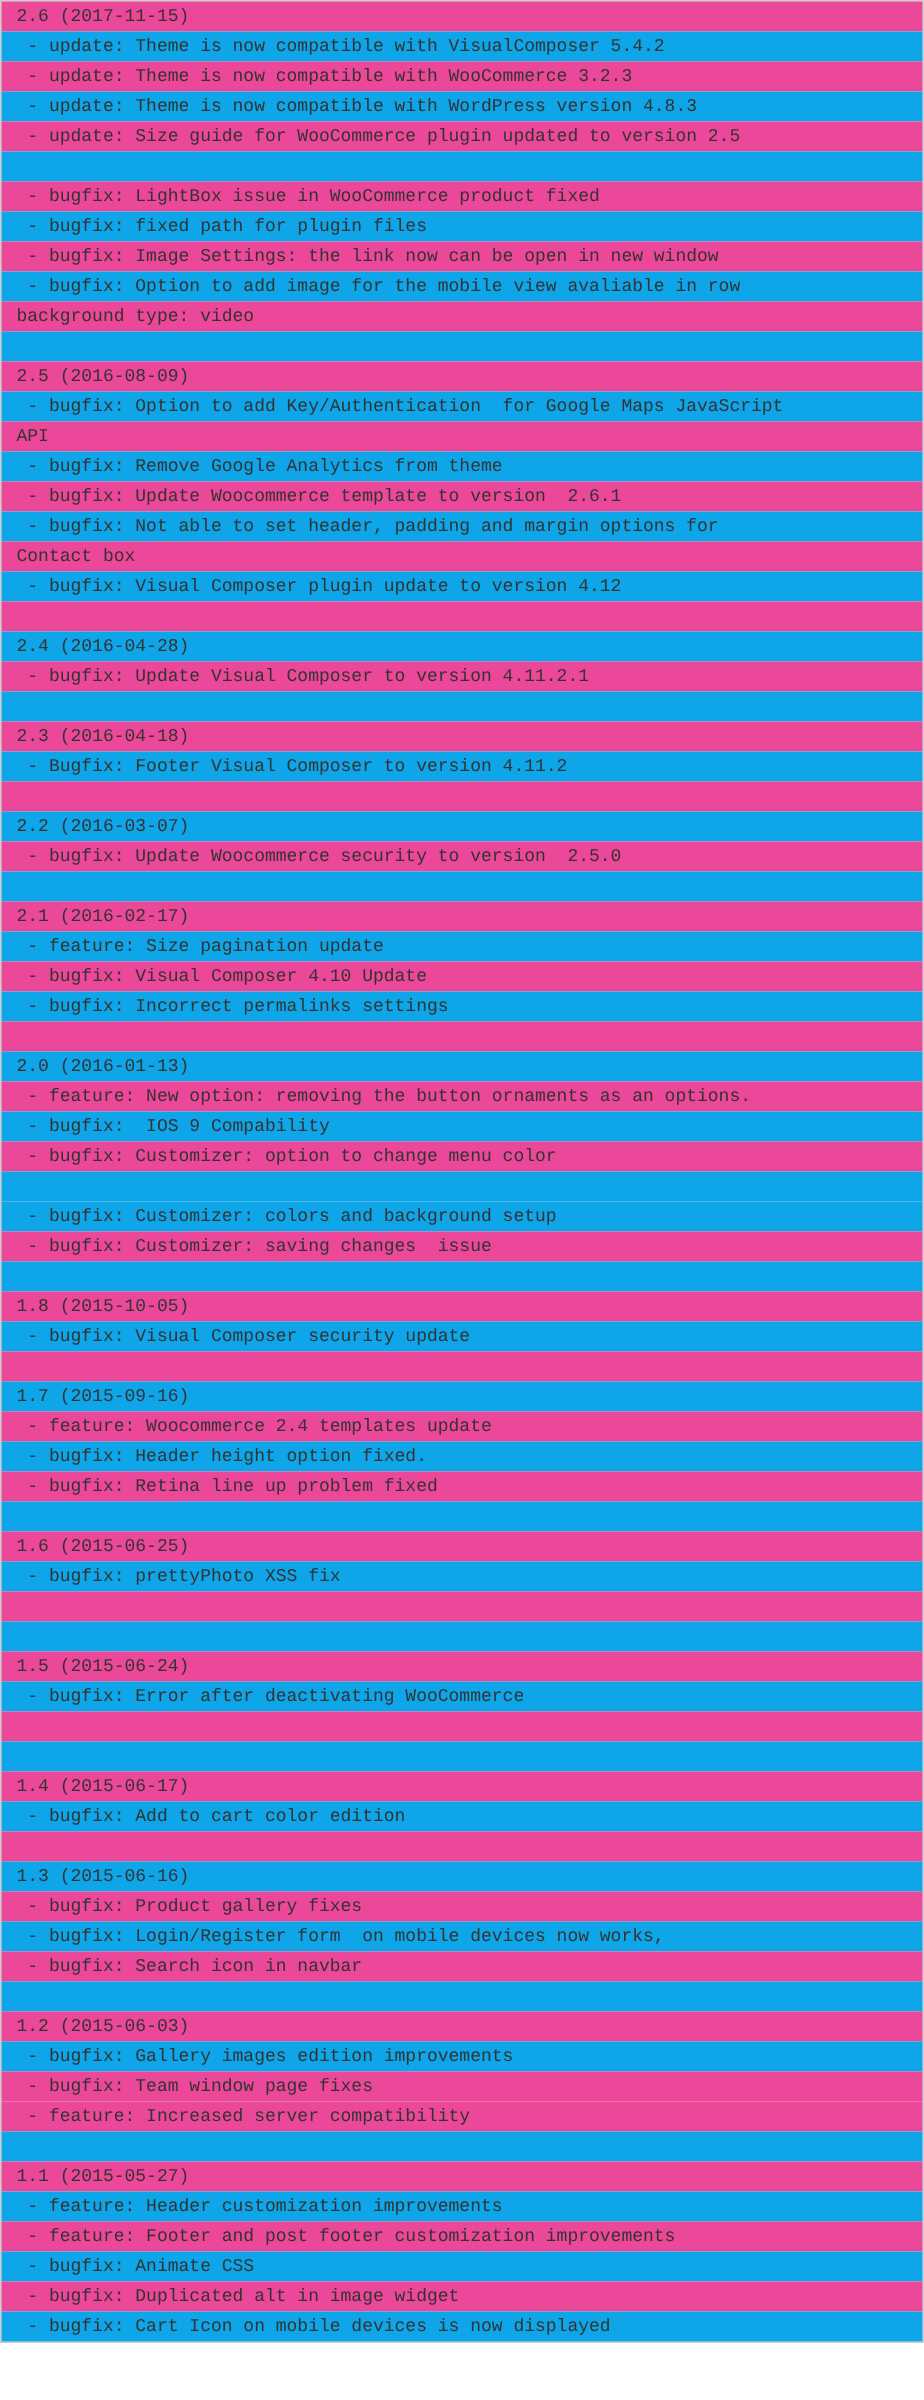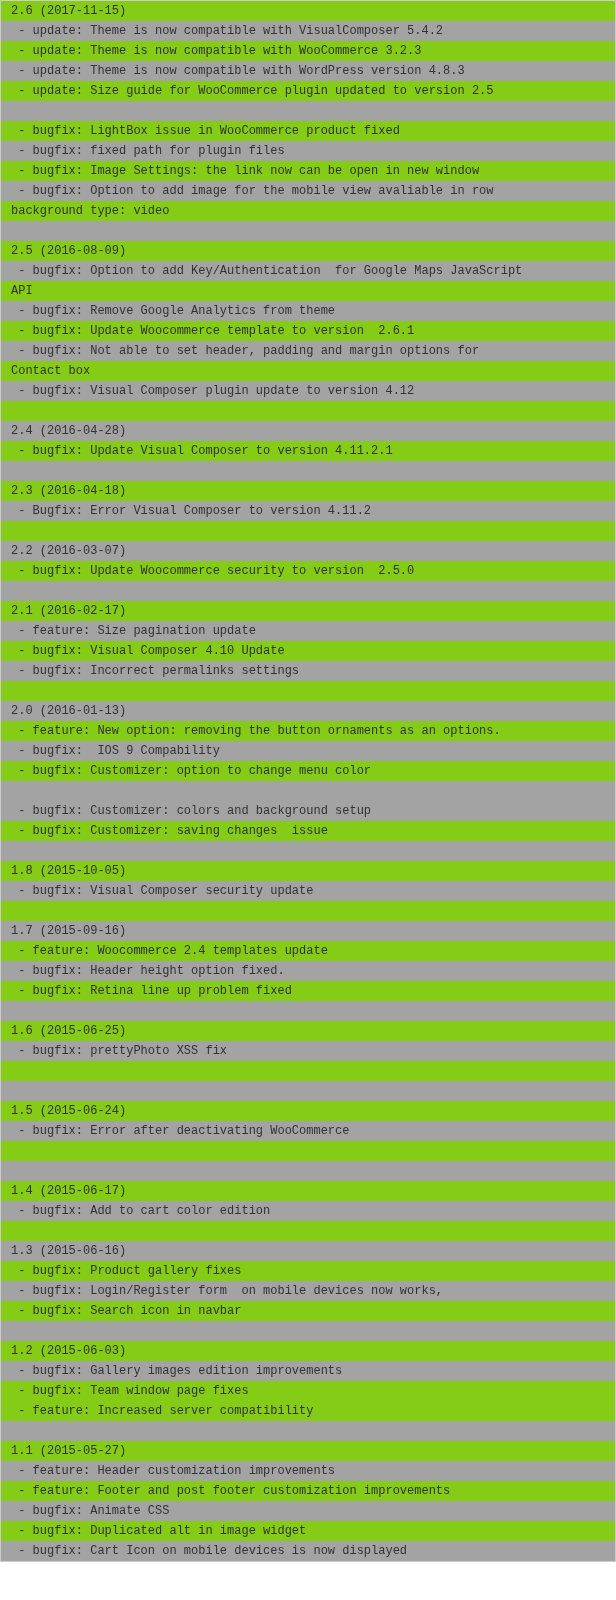--- a/index.html
+++ b/index.html
@@ -18,24 +18,24 @@
     padding: 0;
   }
   .line {
     line-height: 20px;
     height: 20px;
     padding: 0 10px;
     white-space: pre;
     box-sizing: border-box;
   }
   .odd {
-    background: #84cc16;
+    background: #ec4899;
   }
   .even {
-    background: #a3a3a3;
+    background: #0ea5e9;
   }
 </style>
 </head>
 <body>
 
 <div class="container" id="container">
     <div class="line odd">2.6 (2017-11-15)</div>
     <div class="line even"> - update: Theme is now compatible with VisualComposer 5.4.2</div>
     <div class="line odd"> - update: Theme is now compatible with WooCommerce 3.2.3</div>
     <div class="line even"> - update: Theme is now compatible with WordPress version 4.8.3</div>
@@ -53,21 +53,21 @@
     <div class="line even"> - bugfix: Remove Google Analytics from theme</div>
     <div class="line odd"> - bugfix: Update Woocommerce template to version  2.6.1</div>
     <div class="line even"> - bugfix: Not able to set header, padding and margin options for</div>
     <div class="line odd">Contact box</div>
     <div class="line even"> - bugfix: Visual Composer plugin update to version 4.12</div>
     <div class="line odd"></div>
     <div class="line even">2.4 (2016-04-28)</div>
     <div class="line odd"> - bugfix: Update Visual Composer to version 4.11.2.1</div>
     <div class="line even"></div>
     <div class="line odd">2.3 (2016-04-18)</div>
-    <div class="line even"> - Bugfix: Error Visual Composer to version 4.11.2</div>
+    <div class="line even"> - Bugfix: Footer Visual Composer to version 4.11.2</div>
     <div class="line odd"></div>
     <div class="line even">2.2 (2016-03-07)</div>
     <div class="line odd"> - bugfix: Update Woocommerce security to version  2.5.0</div>
     <div class="line even"></div>
     <div class="line odd">2.1 (2016-02-17)</div>
     <div class="line even"> - feature: Size pagination update</div>
     <div class="line odd"> - bugfix: Visual Composer 4.10 Update</div>
     <div class="line even"> - bugfix: Incorrect permalinks settings</div>
     <div class="line odd"></div>
     <div class="line even">2.0 (2016-01-13)</div>

